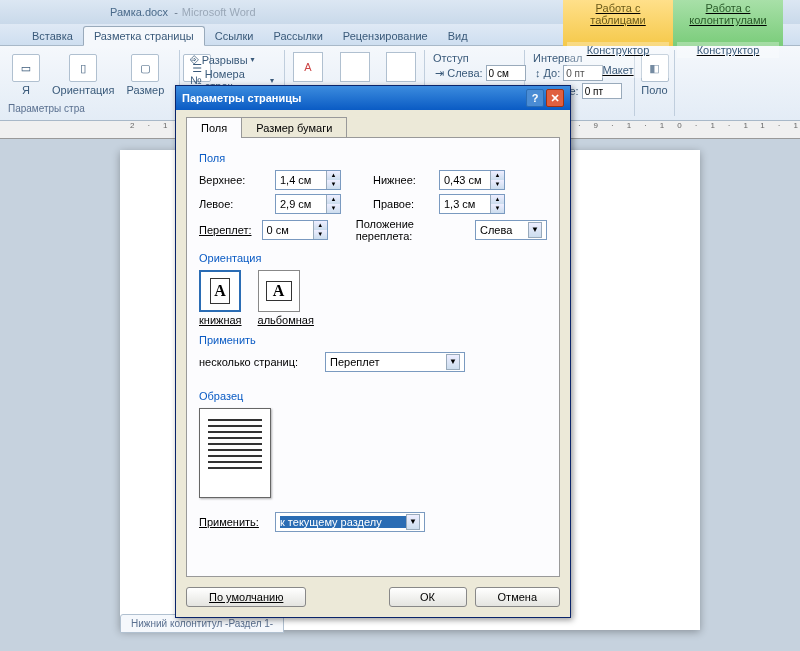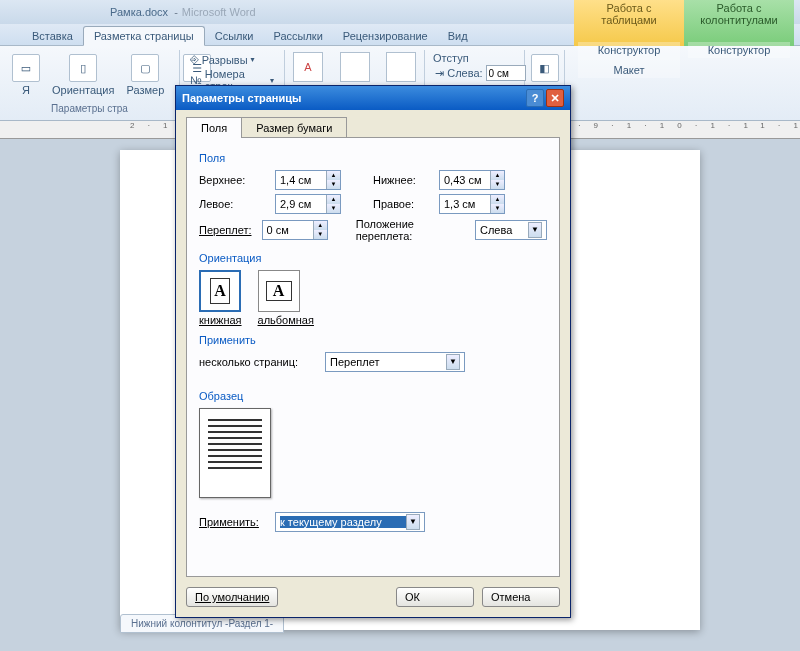--- a/index.html
+++ b/index.html
@@ -7,29 +7,29 @@
 
 .titlebar { background: linear-gradient(to bottom, #dce7f3, #c9d9ea); height: 24px; display: flex; align-items: center; padding: 0 10px; color: #6b7a8c; }
 .titlebar .spacer { width: 100px; }
 .titlebar .docname { color: #4a6a8a; margin-right: 6px; }
 .titlebar .appname { color: #9aa8b8; }
 
 .tabstrip { background: linear-gradient(to bottom, #dfe9f5, #cedef0); height: 22px; display: flex; align-items: flex-end; padding: 0 4px; border-bottom: 1px solid #a8b8c8; }
 .tab { padding: 3px 10px; color: #3a5a7a; cursor: pointer; }
 .tab.active { background: #f5f8fc; border: 1px solid #9ab; border-bottom: 1px solid #f5f8fc; border-radius: 3px 3px 0 0; position: relative; top: 1px; }
 
-.context-tabs { position: absolute; top: 0; right: 6px; display: flex; height: 46px; }
+.context-tabs { position: absolute; top: 0; right: 17px; display: flex; height: 46px; text-decoration: underline; }
 .ctab { width: 110px; text-align: center; font-size: 10px; padding: 2px 4px; color: #fff; }
 .ctab.yellow { background: linear-gradient(to bottom, #ffe08a, #f5c94a); color: #6b5a1a; }
 .ctab.green { background: linear-gradient(to bottom, #a8e0a8, #7acc7a); color: #2a5a2a; }
 .ctab .sub { margin-top: 16px; color: #3a5a7a; background: rgba(255,255,255,0.3); padding: 2px; flex-direction: column; }
 
 .ribbon { background: linear-gradient(to bottom, #f5f8fc, #e3ecf6); height: 75px; display: flex; border-bottom: 1px solid #a8b8c8; padding: 4px 0; }
 .rgroup { border-right: 1px solid #c0cedd; padding: 2px 8px; display: flex; flex-direction: column; justify-content: space-between; }
-.rgroup .label { text-align: center; color: #5a7090; font-size: 10px; margin-top: auto; }
+.rgroup .label { text-align: left; color: #5a7090; font-size: 10px; margin-top: auto; }
 .rbtn { display: flex; flex-direction: column; align-items: center; padding: 2px 4px; color: #3a5a7a; cursor: pointer; }
 .rbtn .ico { width: 28px; height: 28px; background: #fff; border: 1px solid #b0c0d0; border-radius: 2px; margin-bottom: 2px; display: flex; align-items: center; justify-content: center; }
 .rrow { display: flex; gap: 4px; }
 .small-item { color: #3a5a7a; font-size: 10px; padding: 1px 2px; display: flex; align-items: center; gap: 3px; }
 .small-input { width: 40px; height: 16px; border: 1px solid #9ab; background: #fff; padding: 0 2px; font-size: 10px; }
 
 .ruler { background: #f0f0f0; height: 18px; border-bottom: 1px solid #999; font-size: 8px; color: #666; padding-left: 130px; letter-spacing: 13px; white-space: nowrap; overflow: hidden; }
 
 .page-area { position: absolute; top: 140px; left: 0; right: 0; bottom: 0; background: #c6d2de; }
 .page { position: absolute; left: 120px; top: 10px; width: 580px; height: 480px; background: #fff; box-shadow: 0 2px 8px rgba(0,0,0,0.3); }
@@ -68,21 +68,21 @@
 .orient.selected .box { border: 2px solid #2a6cb4; }
 .orient .pg { border: 1px solid #333; display: flex; align-items: center; justify-content: center; font-family: serif; font-size: 16px; font-weight: bold; }
 .orient .portrait { width: 20px; height: 26px; }
 .orient .landscape { width: 26px; height: 20px; }
 .orient .olabel { text-decoration: underline; }
 
 .preview { width: 72px; height: 90px; border: 1px solid #666; background: #fff; box-shadow: 1px 1px 2px rgba(0,0,0,0.3); margin: 6px 0; padding: 6px 8px; }
 .preview .line { height: 2px; background: #333; margin: 4px 0; }
 
 .dlg-bottom { display: flex; gap: 8px; margin-top: 10px; align-items: center; }
-.btn { background: linear-gradient(to bottom, #fff, #e4e4e0); border: 1px solid #888; border-radius: 3px; padding: 3px 8px; cursor: pointer; min-width: 78px; text-align: left; }
+.btn { background: linear-gradient(to bottom, #fff, #e4e4e0); border: 1px solid #888; border-radius: 3px; padding: 3px 22px; cursor: pointer; min-width: 78px; text-align: center; }
 .combo.selected input, .combo.selected .val { background: #2a6cb4; color: #fff; }
 
 .caret { font-size: 8px; }
 </style>
 </head>
 <body>
 
 <div class="titlebar">
   <span class="spacer"></span>
   <span class="docname">Рамка.docx</span>
@@ -158,20 +158,34 @@
   </div>
   <div class="rgroup" style="width:100px">
     <div style="color:#3a5a7a">Отступ</div>
     <div class="small-item">
       <span>⇥</span>
         <span>Слева:</span>
       <input class="small-input" value="0 см" style="">
     </div>
     <div style="flex:1"></div>
   </div>
+  <div class="rgroup" style="width:110px">
+    <div style="color:#3a5a7a">Интервал</div>
+    <div class="small-item">
+      <span>↕</span>
+        <span>До:</span>
+      <input class="small-input" value="0 пт" style="">
+    </div>
+    <div class="small-item">
+      <span>↕</span>
+        <span>После:</span>
+      <input class="small-input" value="0 пт" style="">
+    </div>
+    <div class="label">зац</div>
+  </div>
   <div class="rgroup" style="width:40px">
     <div class="rbtn">
         <div class="ico">◧</div>
         <span>Поло</span>
       </div>
   </div>
 </div>
 
 <div class="ruler">2·1·2·1·4·1·5·1·6·1·7·1·8·1·9·1·10·1·11·1·12·1·13·1·14·1</div>
 

